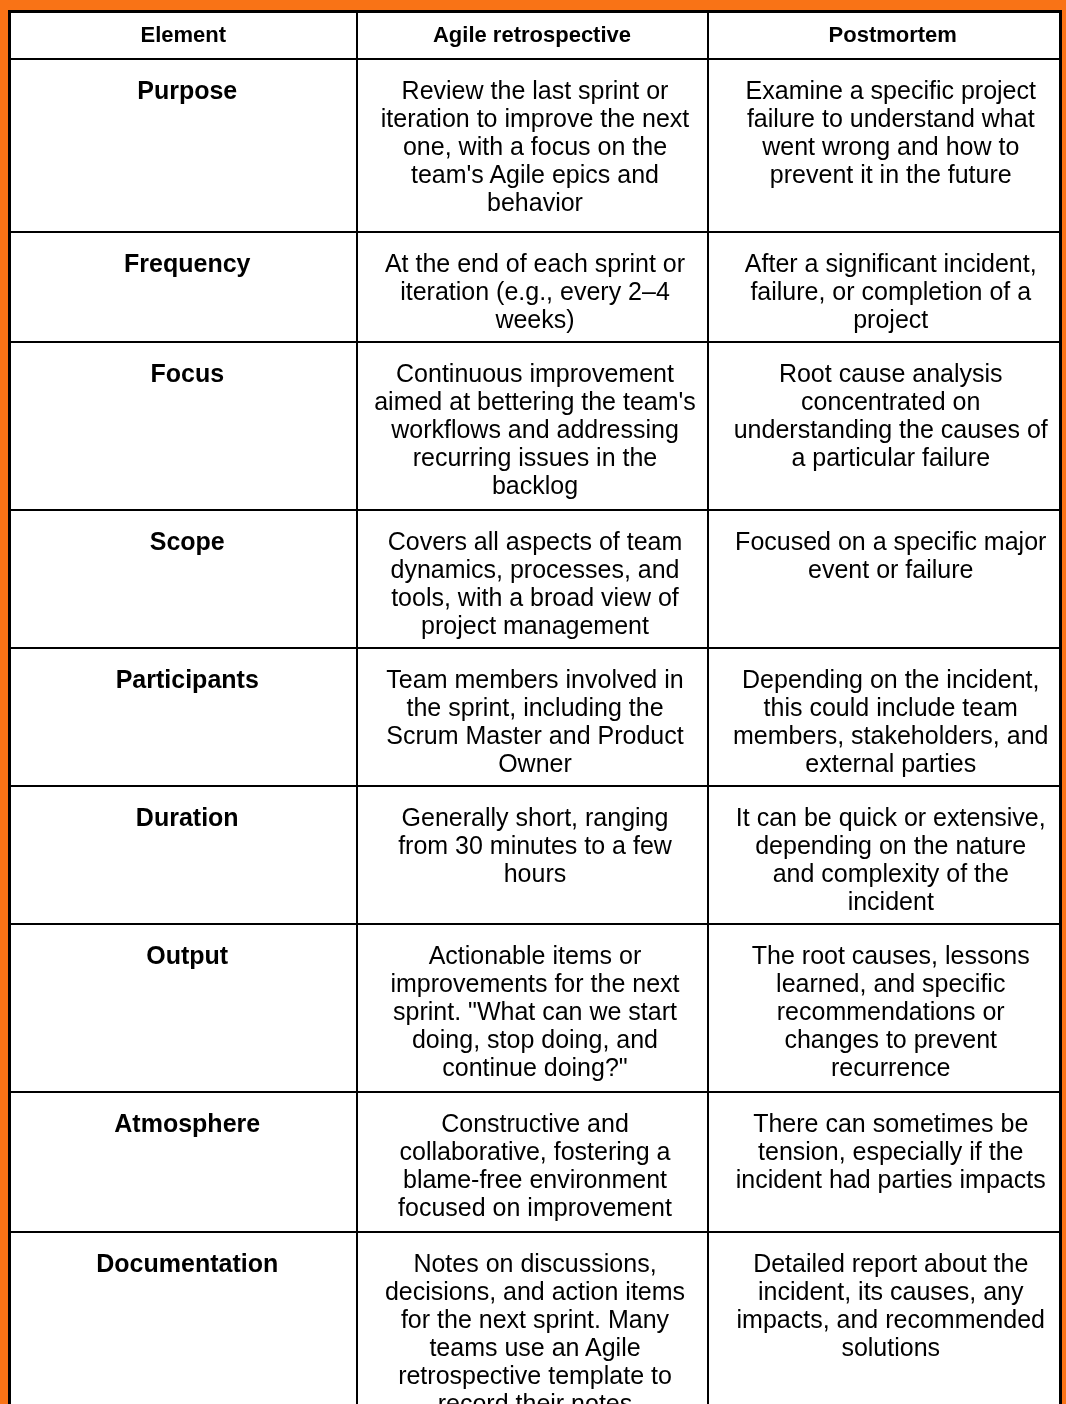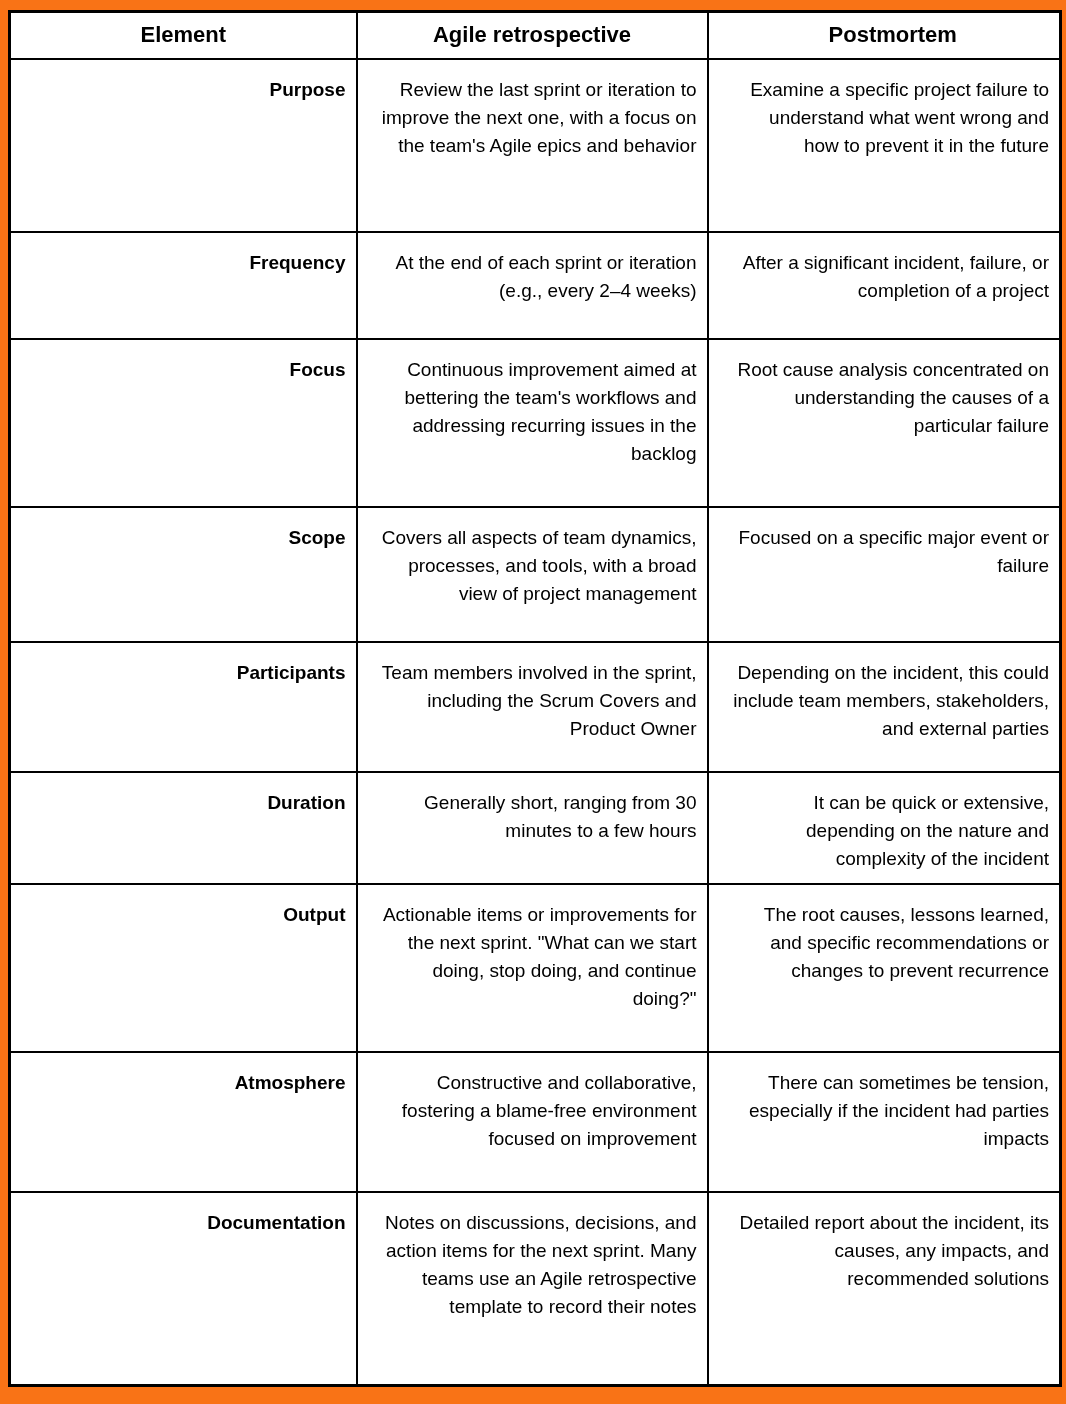--- a/index.html
+++ b/index.html
@@ -47,24 +47,24 @@
 
   table.compare th {
     font-size: 22px;
     font-weight: bold;
     text-align: center;
     vertical-align: middle;
     padding: 4px 6px;
     height: 47px;
   }
   table.compare td {
-    font-size: 19px;
+    font-size: 25px;
     line-height: 28px;
     padding: 16px 10px 8px 16px;
-    text-align: right;
+    text-align: center;
   }
   table.compare td.rowlabel {
     font-weight: bold;
     padding-left: 18px;
   }
 </style>
 </head>
 <body>
 
 <div class="page">
@@ -100,21 +100,21 @@
       </tr>
 
       <tr style="height:135px;">
         <td class="rowlabel">Scope</td>
         <td>Covers all aspects of team dynamics, processes, and tools, with a broad view of project management</td>
         <td>Focused on a specific major event or failure</td>
       </tr>
 
       <tr style="height:130px;">
         <td class="rowlabel">Participants</td>
-        <td>Team members involved in the sprint, including the Scrum Covers and Product Owner</td>
+        <td>Team members involved in the sprint, including the Scrum Master and Product Owner</td>
         <td>Depending on the incident, this could include team members, stakeholders, and external parties</td>
       </tr>
 
       <tr style="height:112px;">
         <td class="rowlabel">Duration</td>
         <td>Generally short, ranging from 30 minutes to a few hours</td>
         <td>It can be quick or extensive, depending on the nature and complexity of the incident</td>
       </tr>
 
       <tr style="height:168px;">

